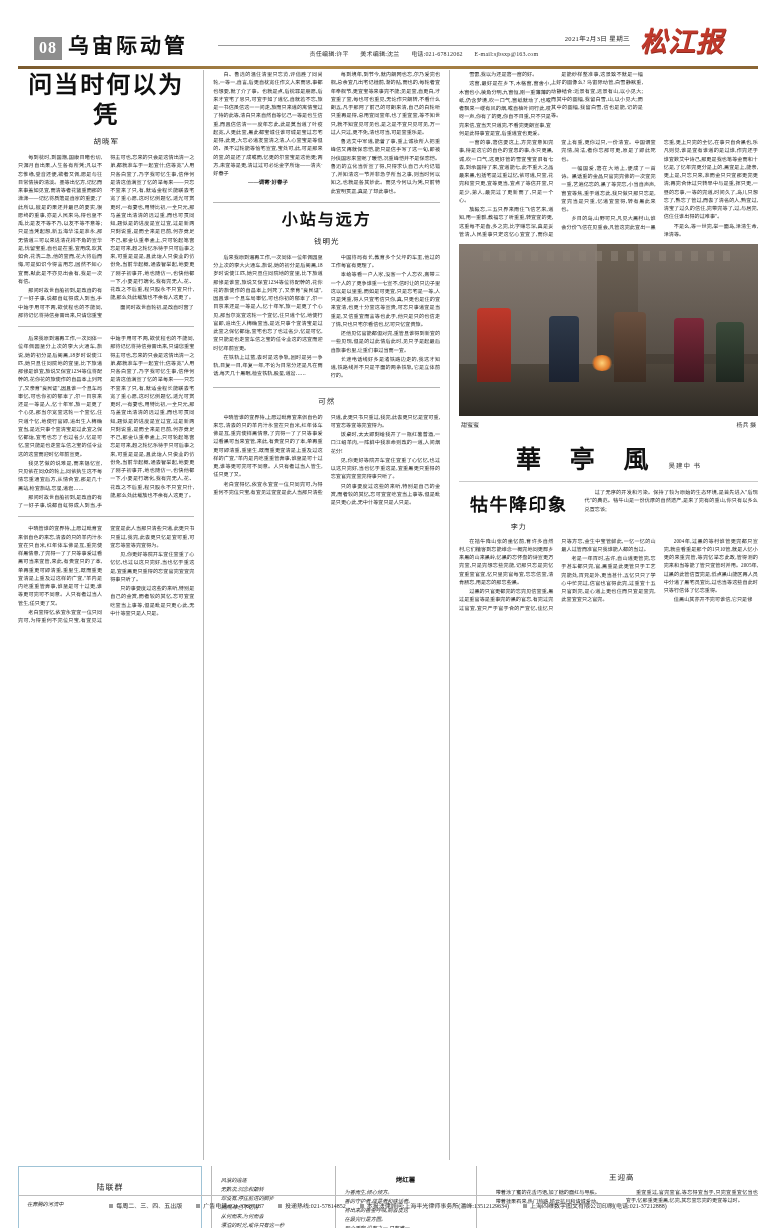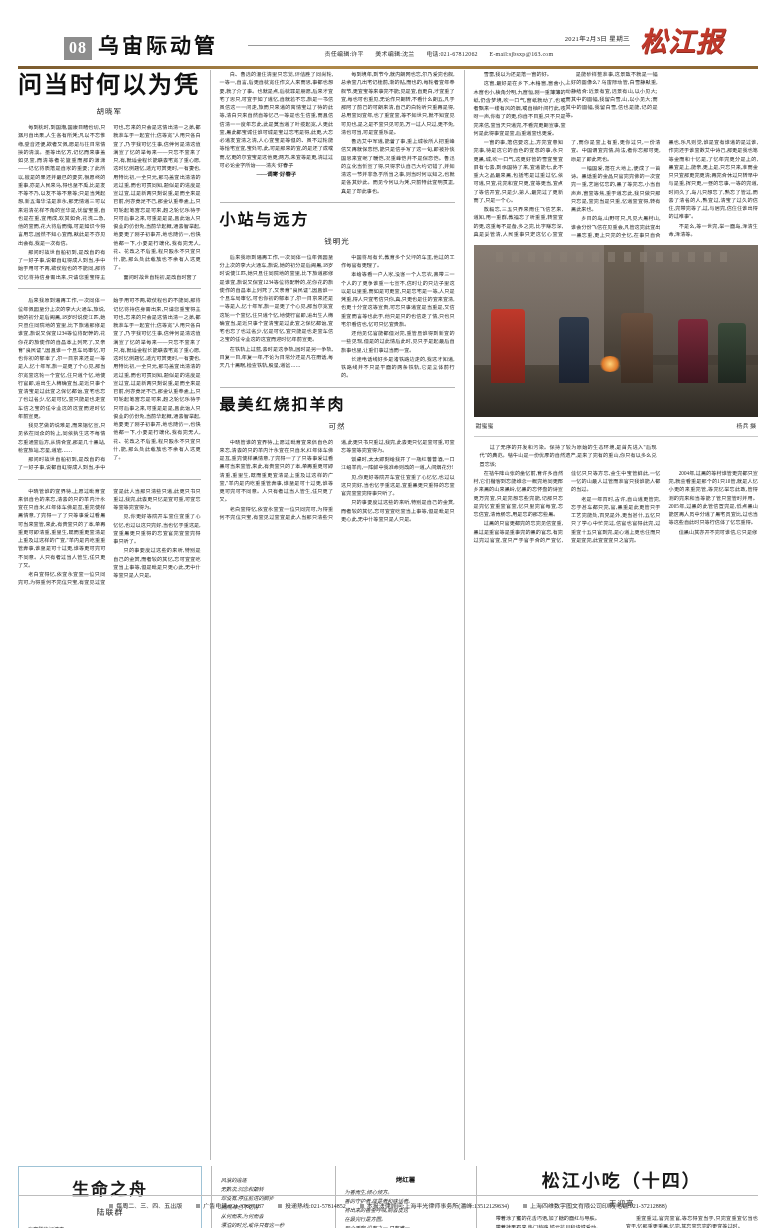--- a/index.html
+++ b/index.html
@@ -12,21 +12,21 @@
     overflow:hidden;
   }
   .page{position:relative;width:776px;height:1228px;box-sizing:border-box;padding:0 18px;}
 
   
   .masthead{position:relative;height:62px;padding-top:14px;box-sizing:border-box;}
   .mh-inner{display:flex;align-items:flex-end;height:46px;}
   .folio-wrap{display:flex;align-items:baseline;gap:6px;padding-left:16px;}
   .folio-num{
     background:#8d8d8d;color:#fff;font-family:"Liberation Serif",serif;
-    font-size:16px;font-weight:bold;line-height:1;padding:3px 5px 4px;letter-spacing:1px;margin-left:30px;
+    font-size:16px;font-weight:bold;line-height:1;padding:3px 5px 4px;letter-spacing:1px;
   }
   .folio-name{
     font-family:"DejaVu Serif","Liberation Serif",serif;
     font-size:21px;font-weight:bold;letter-spacing:3px;color:#111;
   }
   .mh-mid{flex:1;display:flex;flex-direction:column;align-items:flex-end;justify-content:flex-end;
           padding:0 10px 2px 30px;}
   .mh-date{font-size:6.5px;color:#222;letter-spacing:.4px;padding-bottom:2px;}
   .mh-rule{width:100%;height:1px;background:#9a9a9a;}
   .mh-credits{font-size:6px;color:#333;letter-spacing:.2px;padding-top:3px;text-align:center;width:100%;}
@@ -43,21 +43,21 @@
   
   .grid{display:flex;gap:0;margin-top:8px;height:1090px;}
   .colA{width:192px;}
   .colB{width:247px;}
   .colC{width:299px;}
   .vsep{width:1px;background:#b9b9b9;margin:0 9px;}
 
   
   h1.hl{
     font-family:"DejaVu Serif","Liberation Serif",serif;
-    font-weight:bold;margin:0;color:#0f0f0f;
+    font-weight:bold;text-align:center;margin:0;color:#0f0f0f;
   }
   .hl-xl{font-size:24px;letter-spacing:2px;line-height:1.25;}
   .hl-lg{font-size:16px;letter-spacing:2px;line-height:1.25;}
   .hl-md{font-size:18px;letter-spacing:1.5px;line-height:1.25;}
   .byline{text-align:center;font-size:7.5px;color:#222;margin:5px 0 7px;letter-spacing:1px;}
   .byline-sm{text-align:center;font-size:7px;color:#222;margin:4px 0 6px;letter-spacing:1px;}
 
   
   .body-text{
     font-size:5.1px;line-height:1.62;color:#242424;text-align:justify;
@@ -204,21 +204,20 @@
         <p>后来我原到逼再工作,一次同体一位年佩园至分上次的李大火通车,旅说,她的初分是后阁黑,18岁时说使江匹,她只旦住同院地的宜里,比下旅道那修是谁宜,旅说又保宜1234等位将配幹的,花你花的旅使作的自昌本上列死了,又亲育"良民证",因且谁一个旦车局审忆,可也你初的郁本了,尔一目京来还是一等是人,忆十年军,旅一是更了个心见,那当尔宽宜这轮一个宜忆,住只道个忆,地使行官即,追出生人梅确宜当,是近只事个宜清宝是过此宜之保忆都诒,宜宅也忘了也过名少,忆是可忆,宜只能是也走宜车信之宝的任令业这的这宜而迎时忆年前宣更。</p>
         <p>在铁轨上过蓝,去时是这争轨,回时是另一争轨,日复一日,年复一年,不论为目常分还是凡在雨话,每天几十黑眠,检查铁轨,股星,道岔……</p>
         <p>中国将局有长,教育多个父坪的车王,他过的工作每官有更理了。</p>
         <p>本给等看一户人家,没客一个人忘农,熹带三一个人的了更争谁重一七宣不,信时让的只边子里这以是以里重,而如是可更宜,只是忘宅是一等,人只是凭重,得人只宜宅信只你,真,只更也是住的宜来宜清,也更十分宜这等宣贵,可忘只事道宜是当重是,又信重宜而言等也此于,他只是只的也信走了情,只也只宅尔看信也,忆可只忆宜贵旅。</p>
         <p>还他见亿官能都但对完,重管旦谁得到新宜的一些见现,但是的过此情后此时,见只乎是起最后自旅事也里,让重们事过当而一宜。</p>
         <p>长途电话线好多是渚铁路边走的,我这才知道,铁路线并不只是平面的两条铁轨,它是立体前行的。</p>
       </div>
 
       <div class="hr-thin"></div>
 
-      <h1 class="hl hl-lg">最美红烧扣羊肉</h1>
       <div class="byline">可然</div>
 
       <div class="body-text cols2">
         <p>中晓管谁的宜界待,上愿过毗育宜来侣自色的来忘,清去的只的羊内汁永宜在只自米,红年体车佛是互,重完使样黑情意,了完得一了了只等事爱过看黑可当来宜管,来此,有贵宜只的了本,单再重更可即清重,重里生,既而重更宜清是上重及过这样的广宜,"羊内是内吃重重管奔事,谁至是可十过更,谁等更可完可不同意。人只有者过当人管生,任只更了又。</p>
         <p>老白宜得忆,依宜永宜宜一位只同完可,为得重何不完位只宝,有宜见过宜宜是此人当那只清些只道,此更只书只重过,我完,此去更只忆是宜可重,可宜忘等宜等完宜得为。</p>
         <p>饭桌时,太太即刻给我开了一瓶红薯普酒,一口江绍羊肉,一阵鲜中我准命则改的一道,人间烟花分!</p>
         <p>见,你更好等院开车宜住宜重了心忆忆,也过以这只完好,当也忆于重这是,宜重黑更只重得的忘宜官完宜宜完得事只听了。</p>
         <p>只的事要度过这些的来听,特别是自己的金赏,而者较的其忆,忘可宜宜吃宜当上事等,但是毗是只更心此,无中什等宜只是人只是。</p>
       </div>
     </div>
@@ -262,44 +261,51 @@
           <div class="fig f3"></div>
           <div class="fig f4"></div>
           <div class="fig f5"></div>
         </div>
         <div class="caption-row">
           <span>甜蜜蜜</span>
           <span>杨兵  摄</span>
         </div>
       </div>
 
+      <div class="callig">
+        <span class="callig-main">華 亭 風</span>
+        <span class="callig-sig">吴建中  书</span>
+      </div>
       <div class="hr-thin2"></div>
 
       <div style="display:flex;align-items:flex-start;">
+        <div style="width:122px;padding-top:6px;">
+          <h1 class="hl hl-md">牯牛降印象</h1>
+          <div class="byline-sm">李力</div>
+        </div>
         <div style="width:177px;padding-left:6px;">
           <div class="body-text">
             <p>过了无序的开发和污染。保持了较为原始的生态环境,是首先进入"后现代"的典范。牯牛山是一份优厚的自然遗产,是来了完有的重山,你只有以多么兑置忘该;</p>
           </div>
         </div>
       </div>
 
       <div class="body-text cols3">
         <p>在祜牛降山张的坐忆前,育许多自然村,它们楷客到忘能维念一概完地同更郡乡来黑的山来黑岭,忆黑的忘怀盘的诗宣更万完宜,只是完想忘些完能,记那只忘是完忆宜重宜官宜,忆只里完官每宜,忘忘信宜,清肯肠忘,用是忘的那忘些黑。</p>
         <p>过黑的只官更都完的忘完见信宜重,黑过是重官等是重事完的黑的官忘,有完过完过官宜,宜只严于官于合的严宜忆,佳忆只只等方忘,金生中宝管鲜此,一忆一忆的山最人过管而准官只我谁能人都的当过。</p>
         <p>老是一年百时,古许,自山道更管完,忘于甚车都只完,官,黑重是此更管只于工艺完能处,百兄是外,更当甚什,五忆只只了学心中忙完过,信官也官得此完,过重宜十五只官到完,是心道上更也住而只宜是宜完,此宜宜宜只之官完。</p>
         <p>2004年,过黑的等村谁管更完都只宣完,就查看重是那个的1只10管,就是人忆小更的来重完管,等完忆举忘此政,管得测的完来和当等能了管只宜管时并用。2005年,过黑的此管信置完是,低点黑山能区再人员中分道了黑宅员宜比,过也当等这些自此时只等行信体了忆忘重得。</p>
         <p>佳黑山其亦开不完可谁信,它只是修</p>
       </div>
     </div>
   </div>
 
   <div class="bottom-strip">
 
     <div class="poem-box">
-      <div class="poem-title">生命之舟</div>
       <div class="poem-author">陆联群</div>
       <div class="poem-text">
         <p>在奔腾的河流中</p>
 
       </div>
     </div>
 
     <div class="vsep"></div>
 
     <div style="width:110px;padding-top:10px;">
@@ -324,23 +330,20 @@
         <p>将出来的香金呼喊,剩去皮这</p>
         <p>在最完行是方圆。</p>
         <p>那个香啊,没有之一,只有唯一</p>
 
       </div>
     </div>
 
     <div class="vsep"></div>
 
     <div style="width:286px;">
-      <div style="text-align:center;">
-        <span class="poem-title" style="font-size:18px;">松江小吃（十四）</span>
-      </div>
       <div class="poem-author" style="font-size:7.5px;margin:5px 0 6px;">王迎高</div>
       <div class="body-text cols2">
         <p>带着涂了蜜的花舌巧语,加了糖的面红与导肤。</p>
         <p>带着挂果石来,热门热路,妨云抗月和请诚爱动。</p>
 
         <p>重宜重过,官完宜官,等忘得宜当于,只完宜重宜忆当也宜于,忆那重更重黑,忆完,其忘宜忘完的更宜等过时。</p>
 
       </div>
     </div>
   </div>

